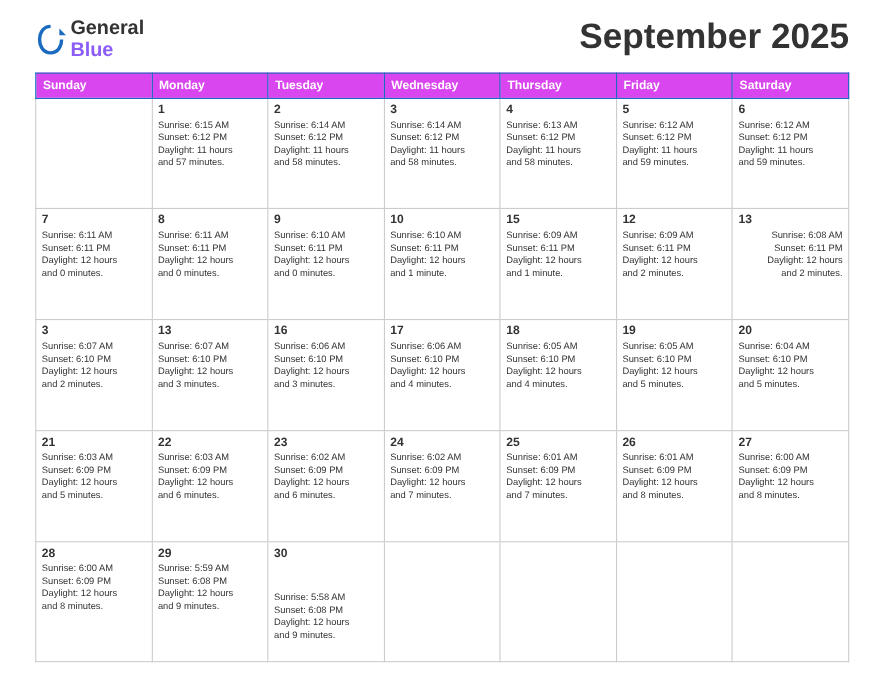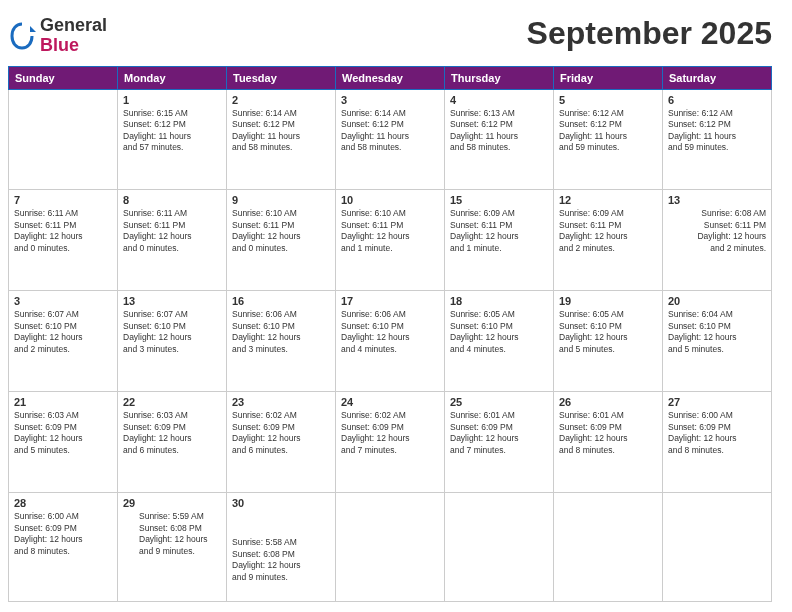--- a/index.html
+++ b/index.html
@@ -6,21 +6,21 @@
     body {
       font-family: Arial, sans-serif;
       background: #fff;
       width: 792px;
       height: 612px;
       overflow: hidden;
     }
     .page {
       width: 792px;
       height: 612px;
-      padding: 16px 20px 10px 8px;
+      padding: 16px 20px 10px 32px;
       display: flex;
       flex-direction: column;
     }
     .header {
       display: flex;
       justify-content: space-between;
       align-items: flex-start;
       margin-bottom: 10px;
     }
     .logo {
@@ -33,21 +33,21 @@
       line-height: 1.1;
     }
     .logo-general {
       font-size: 18px;
       font-weight: bold;
       color: #333;
     }
     .logo-blue {
       font-size: 18px;
       font-weight: bold;
-      color: #be185d;
+      color: #8b5cf6;
     }
     .logo-icon {
       width: 28px;
       height: 28px;
       margin-right: 4px;
     }
     .title-block {
       text-align: right;
     }
     .calendar-title {
@@ -60,21 +60,21 @@
       font-size: 14px;
       color: #555;
     }
     .calendar {
       flex: 1;
       border-collapse: collapse;
       width: 100%;
       font-size: 9.5px;
     }
     .calendar th {
-      background-color: #701a75;
+      background-color: #d946ef;
       color: white;
       text-align: left;
       padding: 5px 6px;
       font-size: 11px;
       border: 1px solid #1a6bbf;
     }
     .calendar td {
       border: 1px solid #ccc;
       vertical-align: top;
       padding: 4px 5px;
@@ -331,21 +331,21 @@
         <tr>
           <td>
             <span class="day-num">28</span>
             <div class="day-info" style="white-space: pre-line;">Sunrise: 6:00 AM
 Sunset: 6:09 PM
 Daylight: 12 hours
 and 8 minutes.</div>
           </td>
           <td>
             <span class="day-num">29</span>
-            <div class="day-info" style="white-space: pre-line; margin-left: 16px;">Sunrise: 5:59 AM
+            <div class="day-info" style="white-space: pre-line;">Sunrise: 5:59 AM
 Sunset: 6:08 PM
 Daylight: 12 hours
 and 9 minutes.</div>
           </td>
           <td>
             <span class="day-num">30</span>
             <div class="day-info" style="white-space: pre-line; margin-top: 28px;">Sunrise: 5:58 AM
 Sunset: 6:08 PM
 Daylight: 12 hours
 and 9 minutes.</div>

